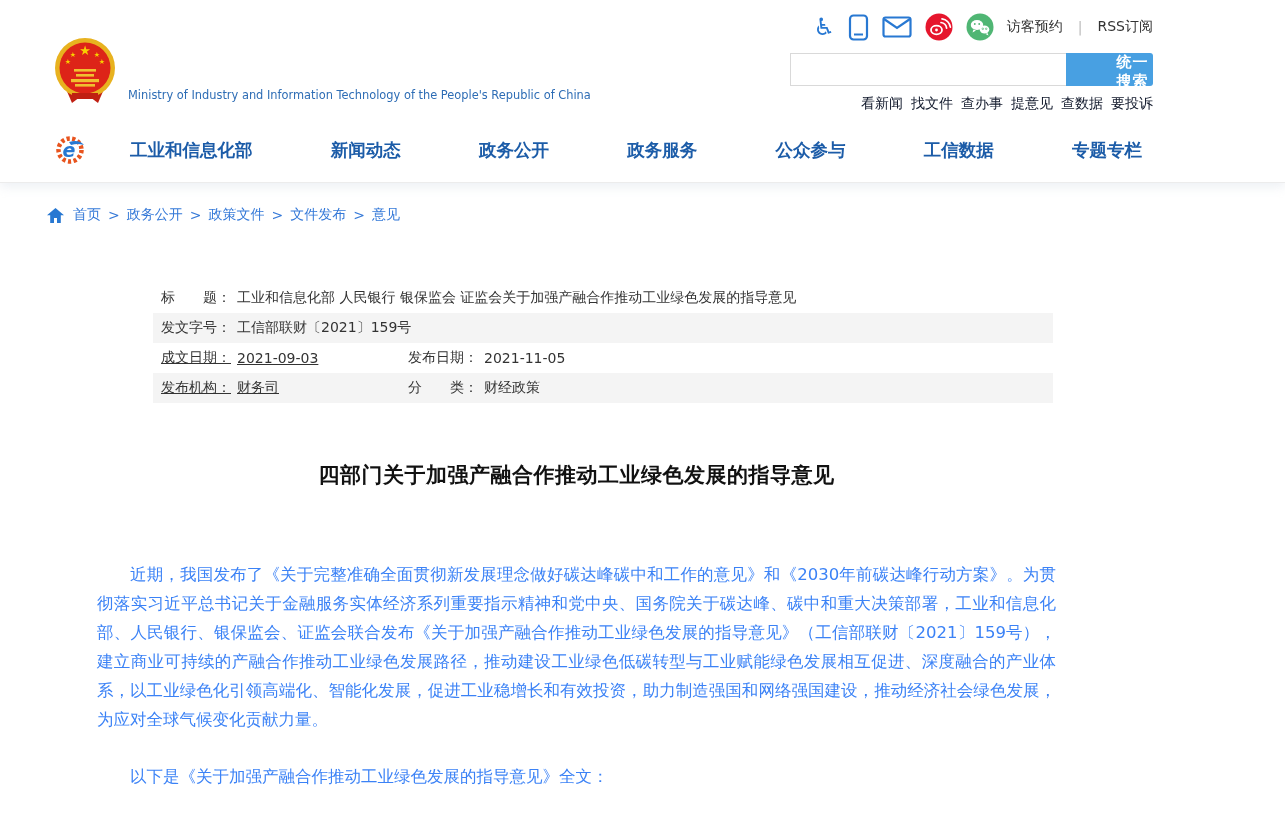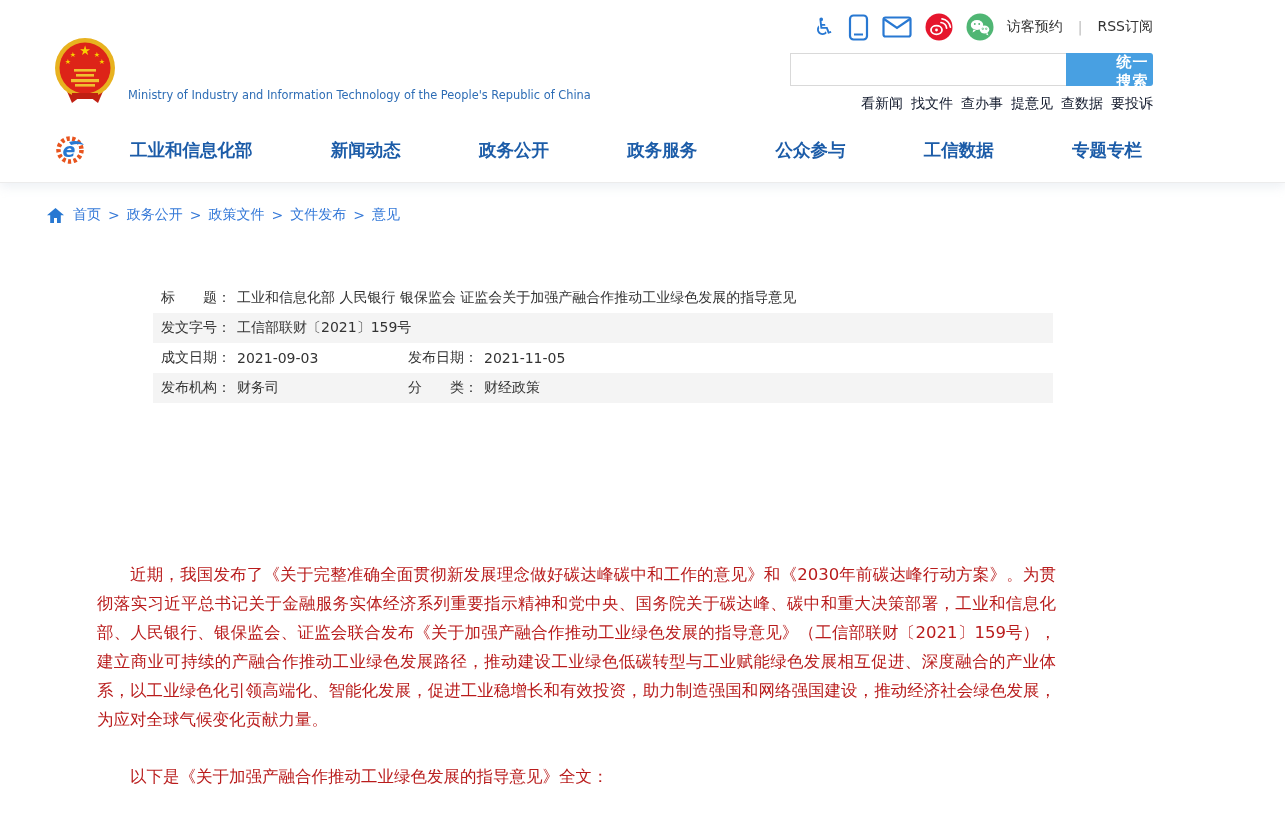--- a/index.html
+++ b/index.html
@@ -43,28 +43,28 @@
                 font-size:14px; color:#3579d8; }
   .breadcrumb .crumb { cursor:pointer; color:#3579d8; }
   .breadcrumb .bc-sep { color:#3579d8; }
   .home-ico { display:inline-flex; margin-right:2px; cursor:pointer; }
 
   
   .meta-table { position:absolute; left:153px; top:283px; width:900px; }
   .meta-row { display:flex; align-items:center; height:30px; padding-left:8px; font-size:14px; color:#333; }
   .meta-row.gray { background:#f4f4f4; }
   .meta-cell { display:flex; align-items:center; }
-  .meta-cell.first { width:247px; }
+  .meta-cell.first { width:247px;text-decoration:underline; }
   .meta-label { white-space:pre; margin-right:6px; }
   .meta-value { white-space:pre; }
 
   
   .article-title { position:absolute; left:97px; top:461px; width:959px; text-align:center;
                    font-size:21px; font-weight:bold; color:#111; letter-spacing:.5px; }
-  .para { position:absolute; left:97px; width:959px; font-size:16.5px; line-height:29px; color:#b91c1c;
+  .para { position:absolute; left:97px; width:959px; font-size:16.5px; line-height:29px; color:#3b82f6;
           text-align:justify; text-indent:2em; }
   .para1 { top:560px; }
   .para2 { top:762px; }
 </style>
 </head>
 <body>
 
 <div class="page">
 
   <div class="header">
@@ -209,16 +209,17 @@
         <span class="meta-label">发布机构：</span>
         <span class="meta-value">财务司</span>
       </div>
       <div class="meta-cell">
         <span class="meta-label">分　　类：</span>
         <span class="meta-value">财经政策</span>
       </div>
     </div>
   </div>
 
+  <h1 class="article-title">四部门关于加强产融合作推动工业绿色发展的指导意见</h1>
   <p class="para para1">近期，我国发布了《关于完整准确全面贯彻新发展理念做好碳达峰碳中和工作的意见》和《2030年前碳达峰行动方案》。为贯彻落实习近平总书记关于金融服务实体经济系列重要指示精神和党中央、国务院关于碳达峰、碳中和重大决策部署，工业和信息化部、人民银行、银保监会、证监会联合发布《关于加强产融合作推动工业绿色发展的指导意见》（工信部联财〔2021〕159号），建立商业可持续的产融合作推动工业绿色发展路径，推动建设工业绿色低碳转型与工业赋能绿色发展相互促进、深度融合的产业体系，以工业绿色化引领高端化、智能化发展，促进工业稳增长和有效投资，助力制造强国和网络强国建设，推动经济社会绿色发展，为应对全球气候变化贡献力量。</p>
   <p class="para para2">以下是《关于加强产融合作推动工业绿色发展的指导意见》全文：</p>
 
 </div>
 
 </body></html>

